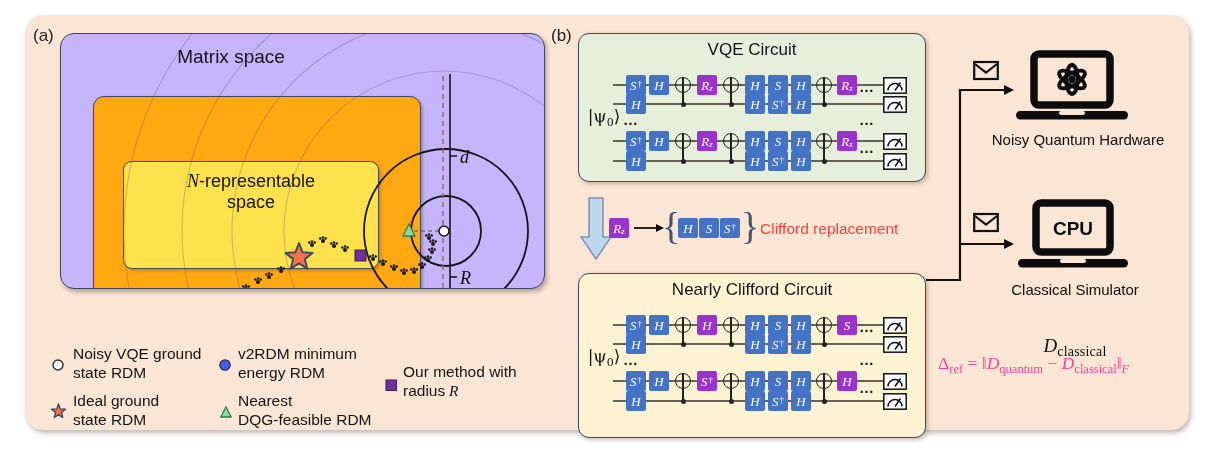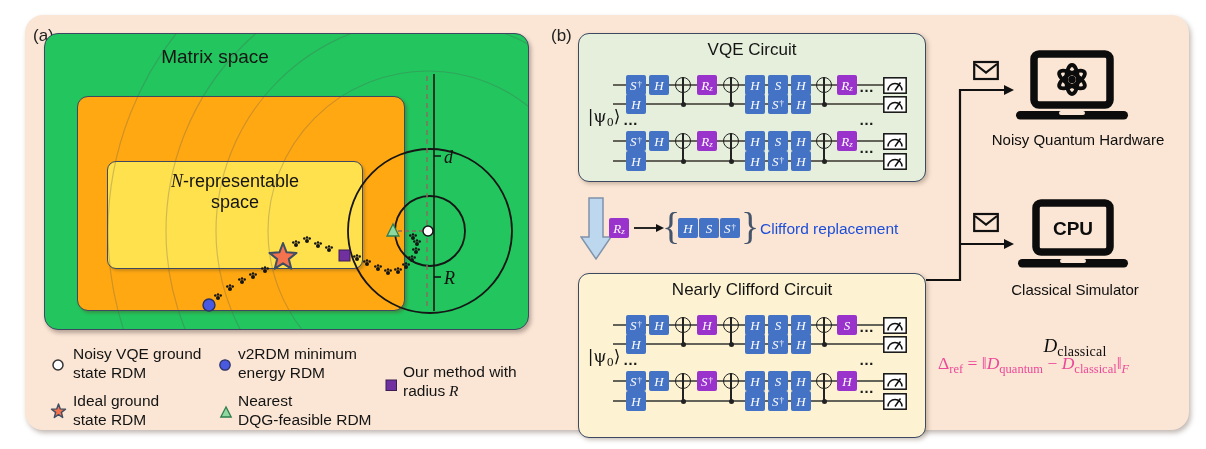--- a/index.html
+++ b/index.html
@@ -2,22 +2,22 @@
 <html><head>
 <meta charset="utf-8">
 <style>
   html,body{margin:0;padding:0;background:#fff;}
   .stage{position:relative;width:1206px;height:449px;background:#fff;overflow:hidden;
          font-family:"Liberation Sans",sans-serif;color:#1b1b1b;}
   .fig{position:absolute;left:25px;top:15px;width:1164px;height:415px;background:#fbe6d5;
        border-radius:18px;box-shadow:2px 3px 5px rgba(120,100,90,.45);}
   .plabel{position:absolute;font-size:17px;color:#222;}
   
-  .spaceA{position:absolute;left:44px;top:33px;width:485px;height:297px;border-radius:14px;
-          background:#22c55e;border:1.6px solid #3c4961;box-sizing:border-box;overflow:hidden;
+  .spaceA{position:absolute;left:60px;top:33px;width:485px;height:256px;border-radius:14px;
+          background:#c4b5fd;border:1.6px solid #3c4961;box-sizing:border-box;overflow:hidden;
           box-shadow:2px 3px 4px rgba(80,60,60,.4);}
   .spaceB{position:absolute;left:32px;top:62px;width:328px;height:215px;border-radius:11px;
           background:#ffa812;border:1.6px solid #3c4961;box-sizing:border-box;box-shadow:2px 2px 3px rgba(90,60,20,.35);}
   .spaceC{position:absolute;left:62px;top:127px;width:256px;height:108px;border-radius:9px;
           background:#ffe14e;border:1.6px solid #3c4961;box-sizing:border-box;box-shadow:2px 2px 3px rgba(90,70,20,.3);}
   .sp-label{position:absolute;text-align:center;color:#141414;}
   .overlayA{position:absolute;left:0;top:0;pointer-events:none;}
   .serifit{font-family:"Liberation Serif","DejaVu Serif",serif;font-style:italic;}
   .legicon{position:absolute;width:16px;height:16px;}
   .legtext{position:absolute;font-size:15.5px;line-height:19px;color:#141414;}
@@ -37,21 +37,21 @@
   .gpurple{background:#9933cc;}
   .cnot{position:absolute;width:16px;height:16px;border:1.7px solid #222;border-radius:50%;box-sizing:border-box;background:transparent;}
   .ctldot{position:absolute;width:5px;height:5px;border-radius:50%;background:#222;}
   .meterbox{position:absolute;width:24px;height:17px;}
   .cdots{position:absolute;font-weight:bold;font-size:15px;letter-spacing:1.5px;color:#1b1b1b;line-height:14px;}
   .psi{position:absolute;left:3px;top:72px;width:44px;text-align:center;font-size:17px;
        font-family:"DejaVu Serif","Liberation Serif","DejaVu Sans",serif;color:#141414;}
   .psi sub{font-size:11px;}
   
   .brace{position:absolute;font-family:"Liberation Serif","DejaVu Serif",serif;font-size:38px;line-height:40px;color:#44546a;}
-  .caption{position:absolute;font-size:15.5px;color:#1d4ed8;}
+  .caption{position:absolute;font-size:15.5px;color:#ef4444;}
   
   .rlabel{position:absolute;width:210px;text-align:center;font-size:15px;color:#0e0e0e;}
   .dmath{position:absolute;width:210px;text-align:center;font-family:"Liberation Serif","DejaVu Serif",serif;
          font-size:19px;color:#0e0e0e;}
   .dmath i{font-family:inherit;}
   .dmath sub{font-size:14px;font-style:normal;vertical-align:-4px;letter-spacing:.2px;}
   .formula{position:absolute;left:938px;top:353px;width:272px;font-family:"Liberation Serif","DejaVu Serif","DejaVu Sans",serif;
            font-size:17.5px;color:#ec4899;}
   .formula sub{font-size:12.5px;vertical-align:-4px;}
   .icon{position:absolute;}

